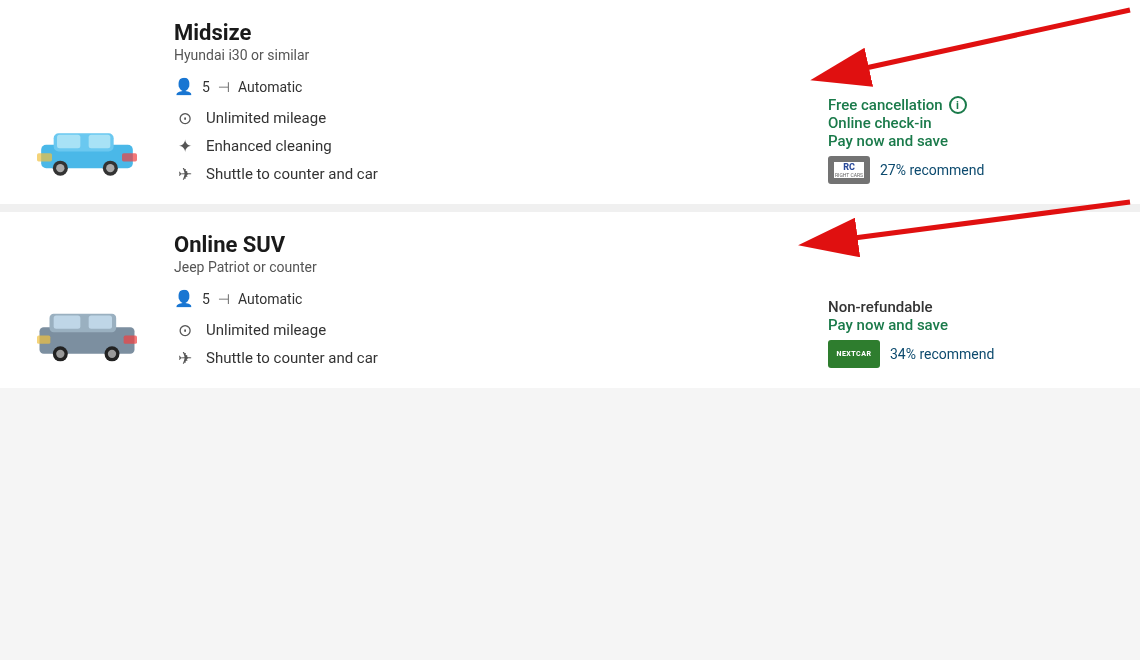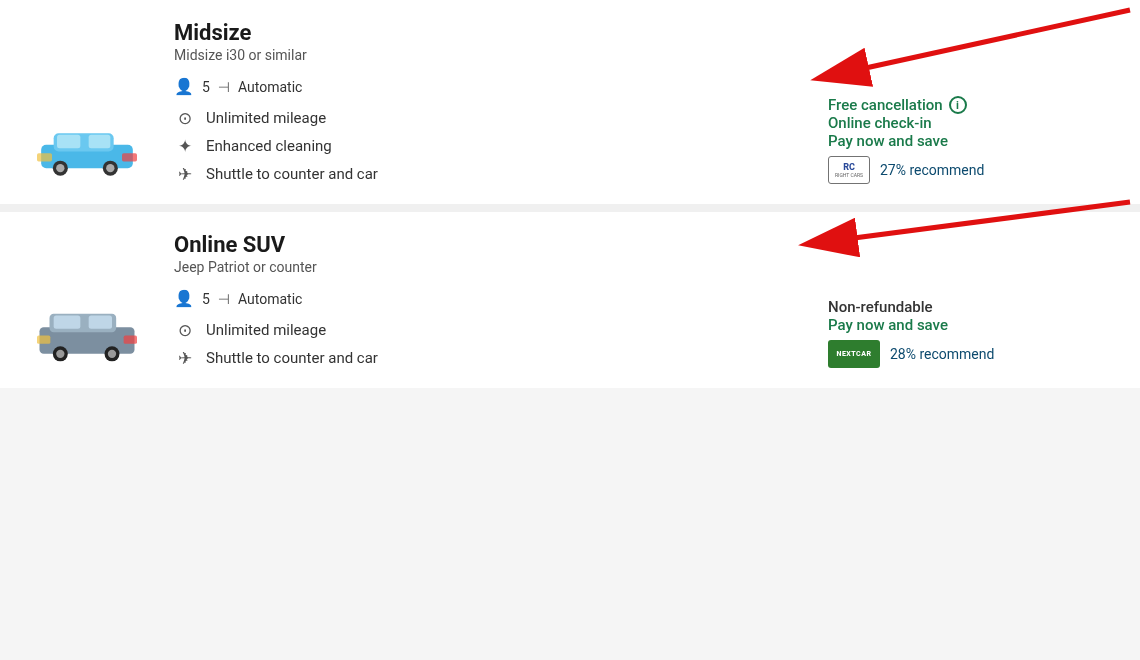--- a/index.html
+++ b/index.html
@@ -142,21 +142,21 @@
       margin-top: 6px;
     }
 
     .recommend-text {
       font-size: 14px;
       color: #0c4a6e;
     }
 
     .brand-badge-rc {
       background: #fff;
-      border: 1px solid #737373;
+      border: 6px solid #737373;
       border-radius: 3px;
       width: 42px;
       height: 28px;
       display: flex;
       align-items: center;
       justify-content: center;
       flex-shrink: 0;
       overflow: hidden;
     }
 
@@ -212,21 +212,21 @@
         <circle cx="28" cy="58" r="5" fill="#aaa"></circle>
         <circle cx="88" cy="58" r="9" fill="#333"></circle>
         <circle cx="88" cy="58" r="5" fill="#aaa"></circle>
         <rect x="0" y="40" width="18" height="10" rx="2" fill="#f0c040" opacity="0.7"></rect>
         <rect x="102" y="40" width="18" height="10" rx="2" fill="#f04040" opacity="0.7"></rect>
       </svg>
     </div>
 
     <div class="car-info">
       <div class="car-title">Midsize</div>
-      <div class="car-subtitle">Midsize i30 or similar</div>
+      <div class="car-subtitle">Hyundai i30 or similar</div>
       <div class="car-specs">
         <span class="spec-icon">👤</span>
         <span>5</span>
         <span class="spec-divider">⊣</span>
         <span>Automatic</span>
       </div>
       <ul class="feature-list">
         <li class="feature-item">
           <span class="feature-icon">⊙</span>
           <span>Unlimited mileage</span>
@@ -310,21 +310,21 @@
 
     <div class="right-panel">
       <div class="badge-dark">
         <span>Non-refundable</span>
       </div>
       <div class="badge-green">Pay now and save</div>
       <div class="recommend-row">
         <div class="brand-badge-nextcar">
           <span class="nextcar-text">NEXTCAR</span>
         </div>
-        <span class="recommend-text">28% recommend</span>
+        <span class="recommend-text">34% recommend</span>
       </div>
     </div>
 
     <svg style="position:absolute; top:-30px; right:-20px; pointer-events:none; overflow:visible;" width="600" height="80">
       <defs>
         <marker id="arrowhead2" markerWidth="12" markerHeight="8" refX="10" refY="4" orient="auto">
           <polygon points="0 0, 12 4, 0 8" fill="#e01010"></polygon>
         </marker>
       </defs>
       <line x1="570" y1="20" x2="248" y2="62" stroke="#e01010" stroke-width="5" marker-end="url(#arrowhead2)"></line>

